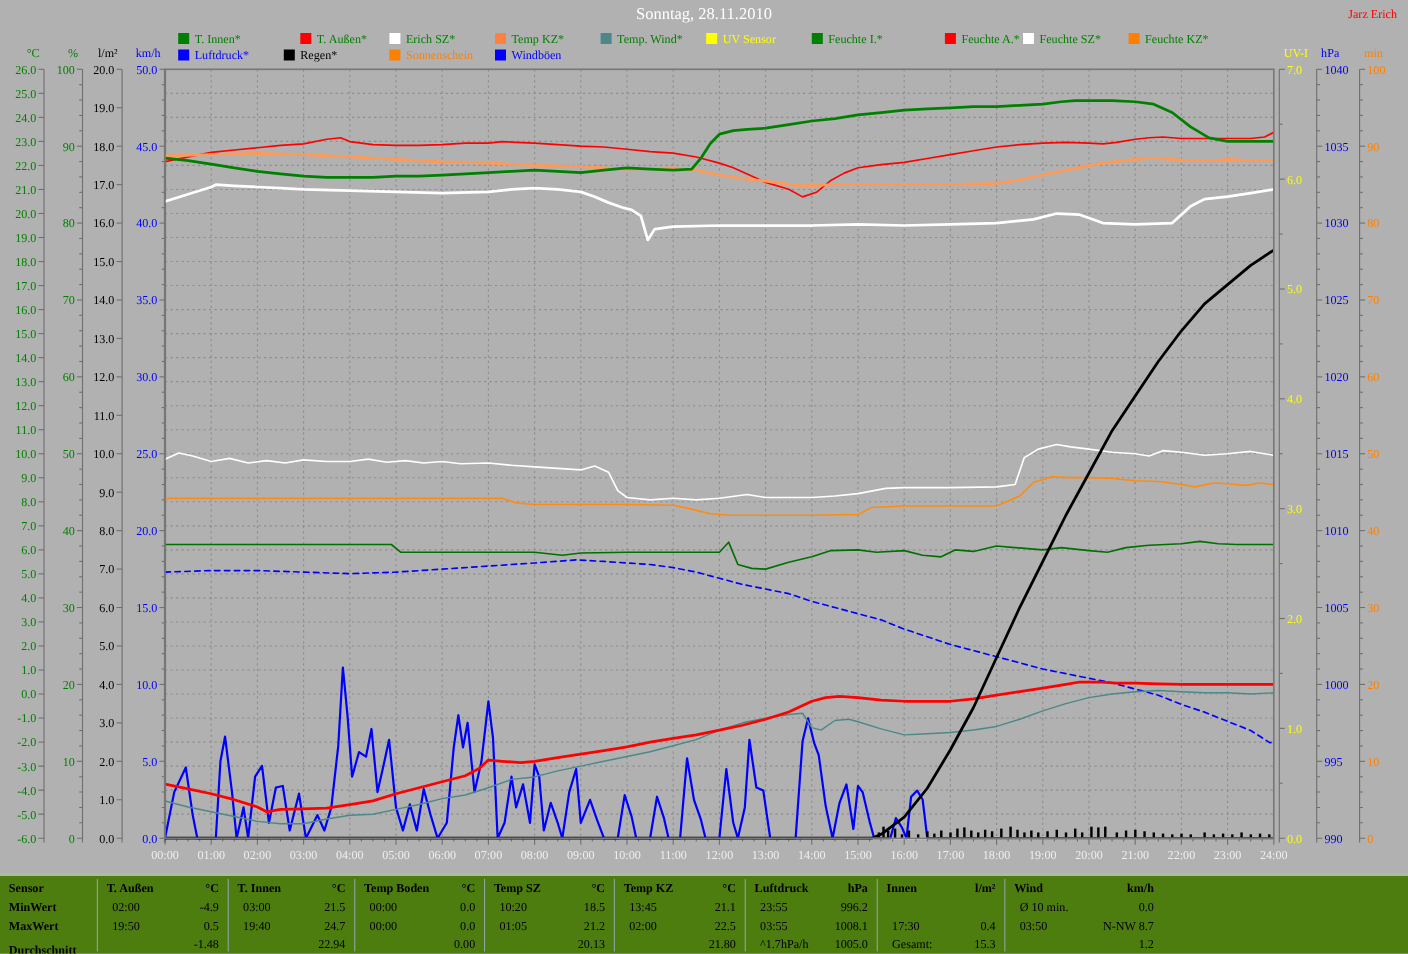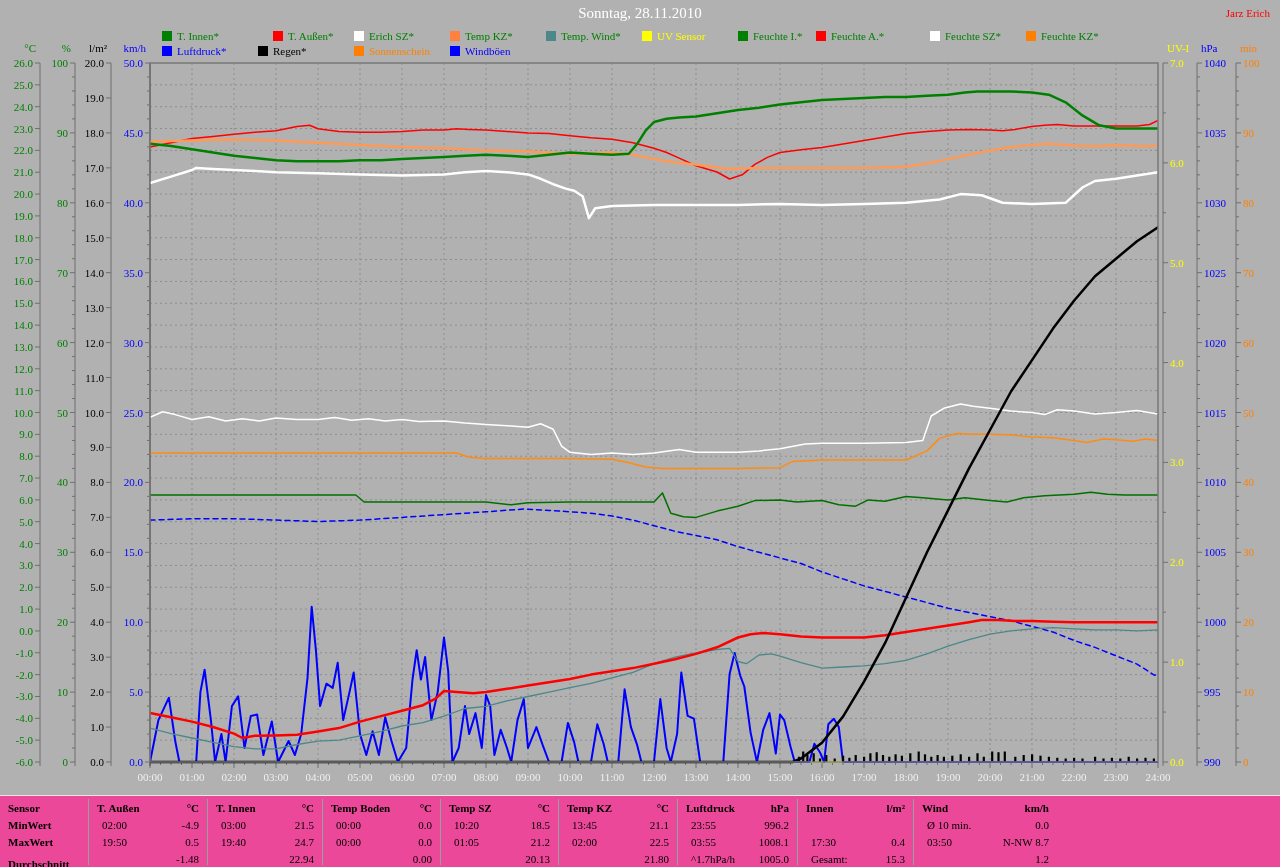--- a/index.html
+++ b/index.html
@@ -4,41 +4,41 @@
 <style>
   html,body{margin:0;padding:0;background:#b1b1b1;}
   .screen{position:relative;width:1280px;height:867px;background:#b1b1b1;overflow:hidden;
           font-family:Liberation Serif, serif;font-size:11px;}
   .title{position:absolute;left:0;top:5px;width:1280px;text-align:center;color:#ffffff;font-size:15px;}
   .user{position:absolute;right:10px;top:7px;color:#ff0000;font-size:11px;}
   #legend .li{position:absolute;height:12px;white-space:nowrap;}
   #legend .box{display:inline-block;width:10px;height:10px;vertical-align:-1px;margin-right:5px;}
   #legend .lb{font-size:11px;}
   #chart{position:absolute;left:0;top:0;}
-  #stats{position:absolute;left:0;top:795px;width:1280px;height:72px;background:#ec4899;
+  #stats{position:absolute;left:0;top:795px;width:1280px;height:72px;background:#4d7c0f;
          border-top:1px solid #e6e6e6;color:#000;}
   #stats .cell{position:absolute;white-space:nowrap;line-height:17px;height:17px;}
   #stats .sep{position:absolute;top:3px;bottom:3px;width:1px;background:#8fa3a3;}
   #stats .b{font-weight:bold;}
 </style>
 </head>
 <body>
 
 <div class="screen">
   <div class="title">Sonntag, 28.11.2010</div>
   <div class="user">Jarz Erich</div>
   <div id="legend">
       <div class="li" style="left: 162px; top: 30px;"><span class="box" style="background: rgb(0, 128, 0);"></span><span class="lb" style="color: rgb(0, 128, 0);">T. Innen*</span></div>
       <div class="li" style="left: 258px; top: 30px; margin-left: 15px;"><span class="box" style="background: rgb(255, 0, 0);"></span><span class="lb" style="color: rgb(0, 128, 0);">T. Außen*</span></div>
       <div class="li" style="left: 354px; top: 30px;"><span class="box" style="background: rgb(255, 255, 255);"></span><span class="lb" style="color: rgb(0, 128, 0);">Erich SZ*</span></div>
       <div class="li" style="left: 450px; top: 30px;"><span class="box" style="background: rgb(255, 128, 64);"></span><span class="lb" style="color: rgb(0, 128, 0);">Temp KZ*</span></div>
       <div class="li" style="left: 546px; top: 30px;"><span class="box" style="background: rgb(77, 136, 136);"></span><span class="lb" style="color: rgb(0, 128, 0);">Temp. Wind*</span></div>
       <div class="li" style="left: 642px; top: 30px;"><span class="box" style="background: rgb(255, 255, 0);"></span><span class="lb" style="color: rgb(255, 255, 0);">UV Sensor</span></div>
       <div class="li" style="left: 738px; top: 30px;"><span class="box" style="background: rgb(0, 128, 0);"></span><span class="lb" style="color: rgb(0, 128, 0);">Feuchte I.*</span></div>
-      <div class="li" style="left: 816px; top: 30px;"><span class="box" style="background: rgb(255, 0, 0);"></span><span class="lb" style="color: rgb(0, 128, 0);">Feuchte A.*</span></div>
+      <div class="li" style="left: 859px; top: 30px;"><span class="box" style="background: rgb(255, 0, 0);"></span><span class="lb" style="color: rgb(0, 128, 0);">Feuchte A.*</span></div>
       <div class="li" style="left: 930px; top: 30px;"><span class="box" style="background: rgb(255, 255, 255);"></span><span class="lb" style="color: rgb(0, 128, 0);">Feuchte SZ*</span></div>
       <div class="li" style="left: 1026px; top: 30px;"><span class="box" style="background: rgb(255, 128, 0);"></span><span class="lb" style="color: rgb(0, 128, 0);">Feuchte KZ*</span></div>
       <div class="li" style="left: 162px; top: 45px;"><span class="box" style="background: rgb(0, 0, 255);"></span><span class="lb" style="color: rgb(0, 0, 255);">Luftdruck*</span></div>
       <div class="li" style="left: 258px; top: 45px;"><span class="box" style="background: rgb(0, 0, 0);"></span><span class="lb" style="color: rgb(0, 0, 0);">Regen*</span></div>
       <div class="li" style="left: 354px; top: 45px;"><span class="box" style="background: rgb(255, 128, 0);"></span><span class="lb" style="color: rgb(255, 128, 0);">Sonnenschein</span></div>
       <div class="li" style="left: 450px; top: 45px;"><span class="box" style="background: rgb(0, 0, 255);"></span><span class="lb" style="color: rgb(0, 0, 255);">Windböen</span></div>
     </div>
   <svg id="chart" width="1280" height="795">
       <line x1="192" y1="63" x2="192" y2="762" stroke="#8d8d8d" stroke-dasharray="2 3"></line>
       <line x1="234" y1="63" x2="234" y2="762" stroke="#8d8d8d" stroke-dasharray="2 3"></line>

